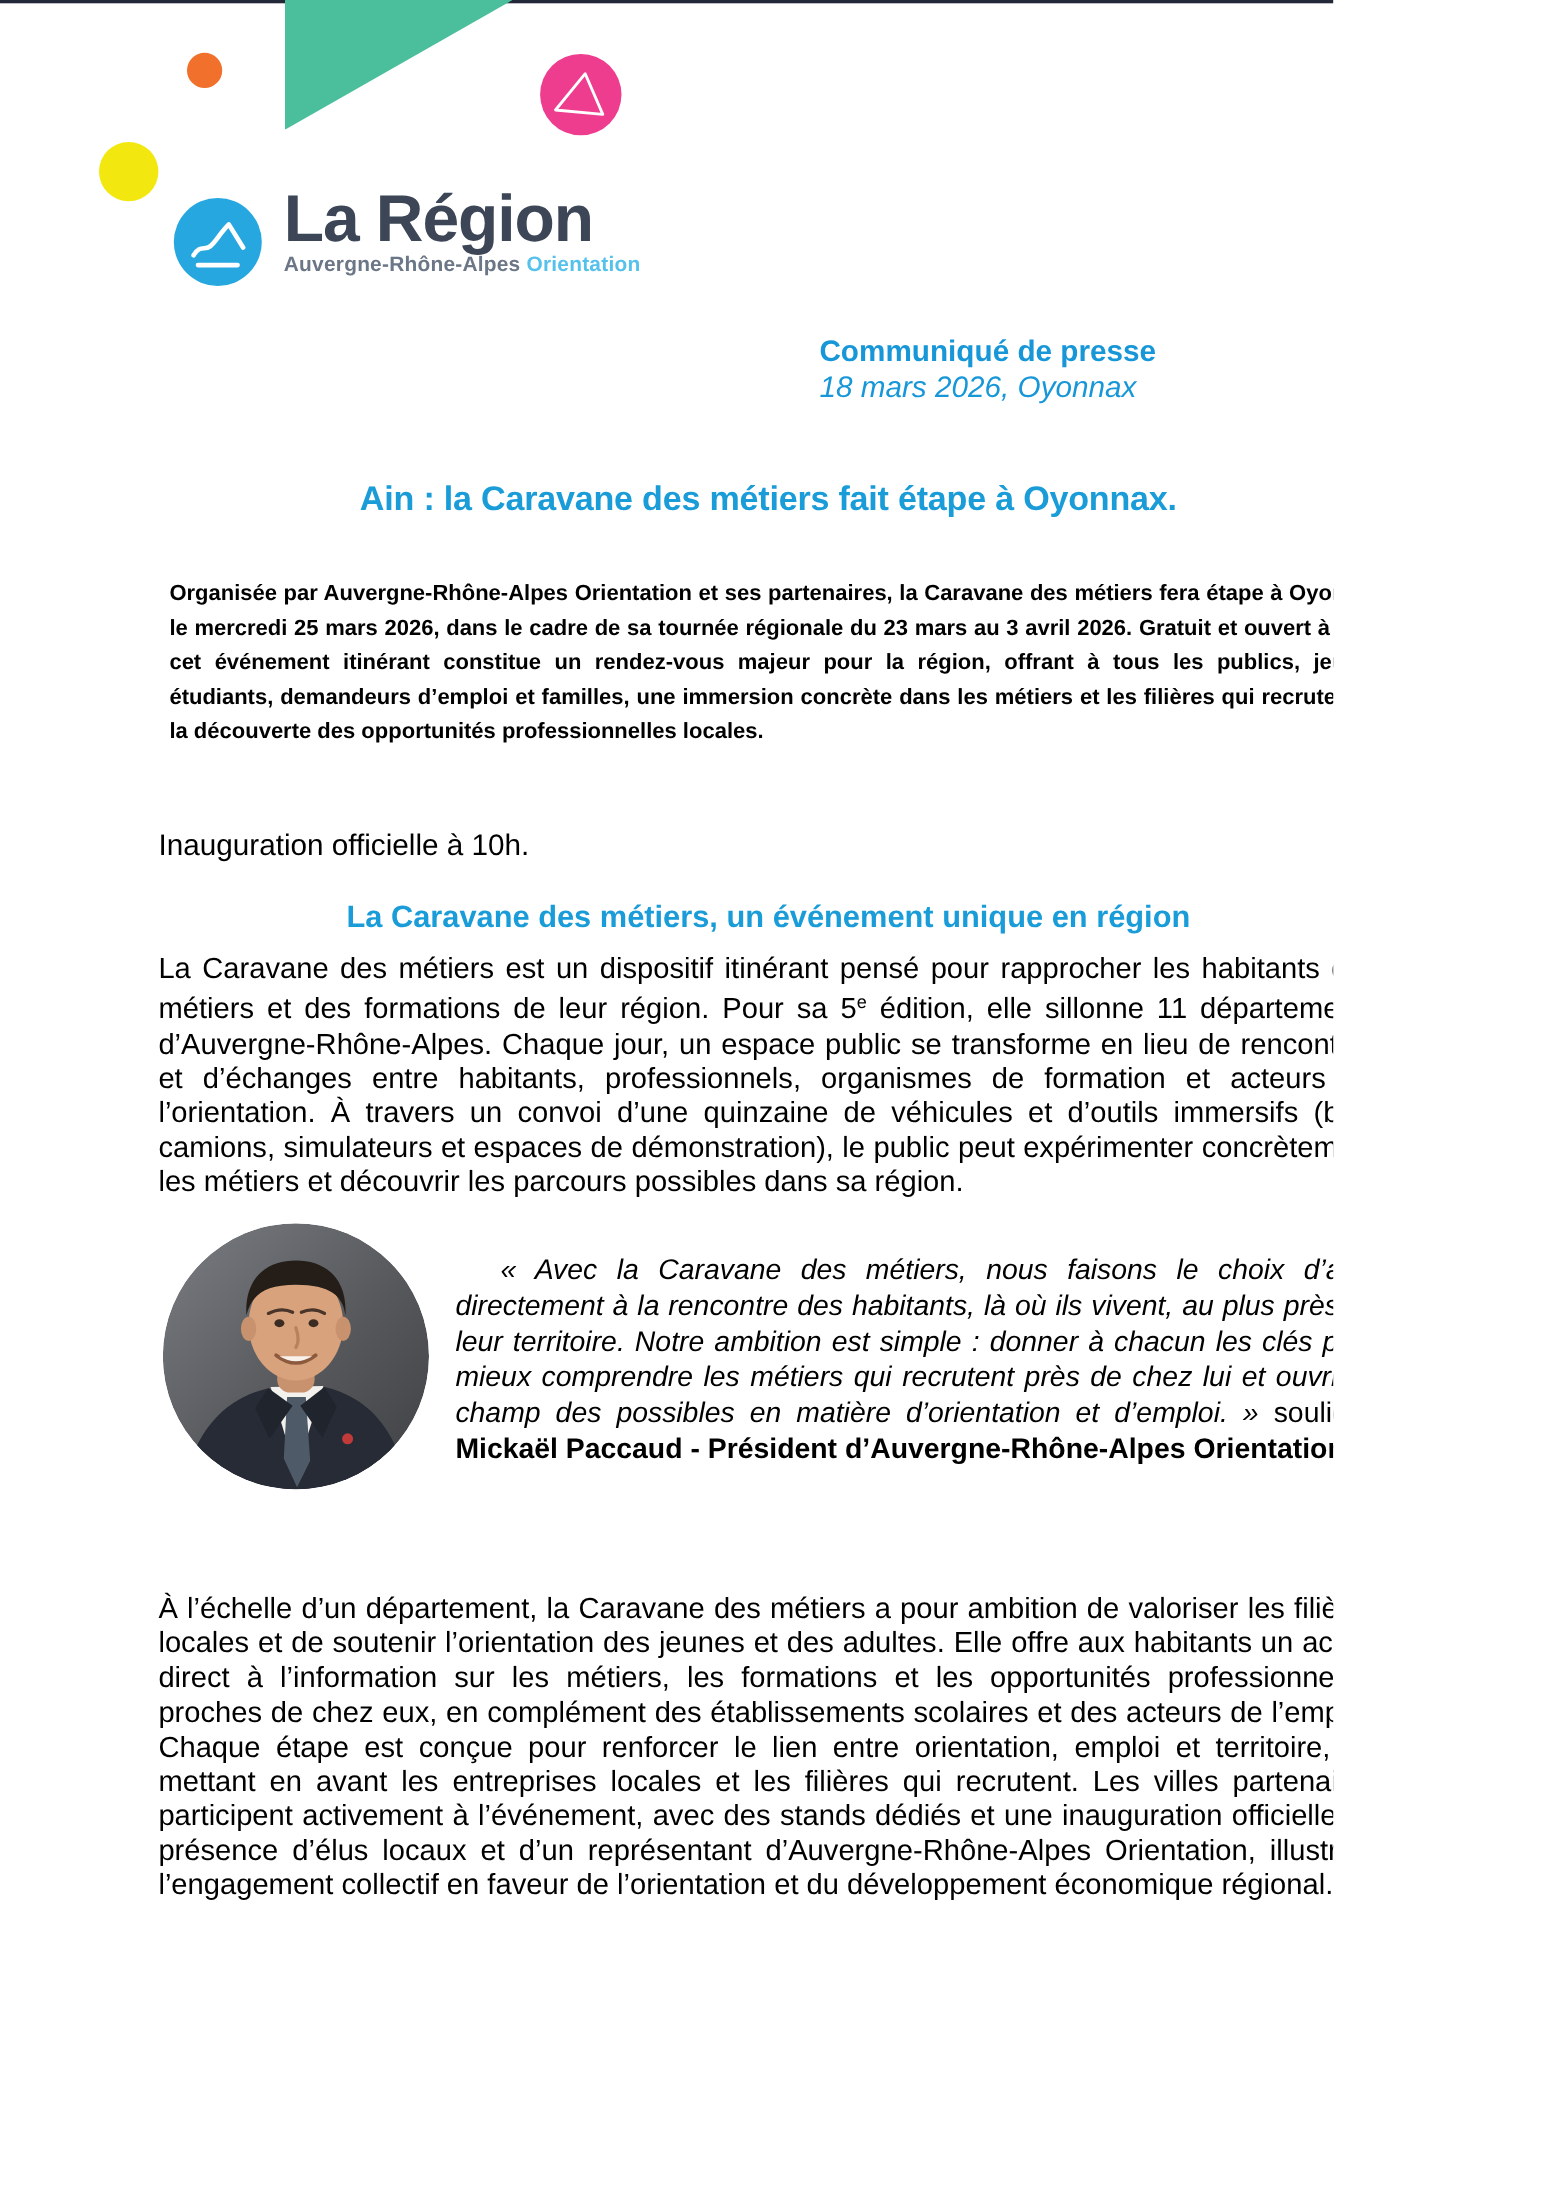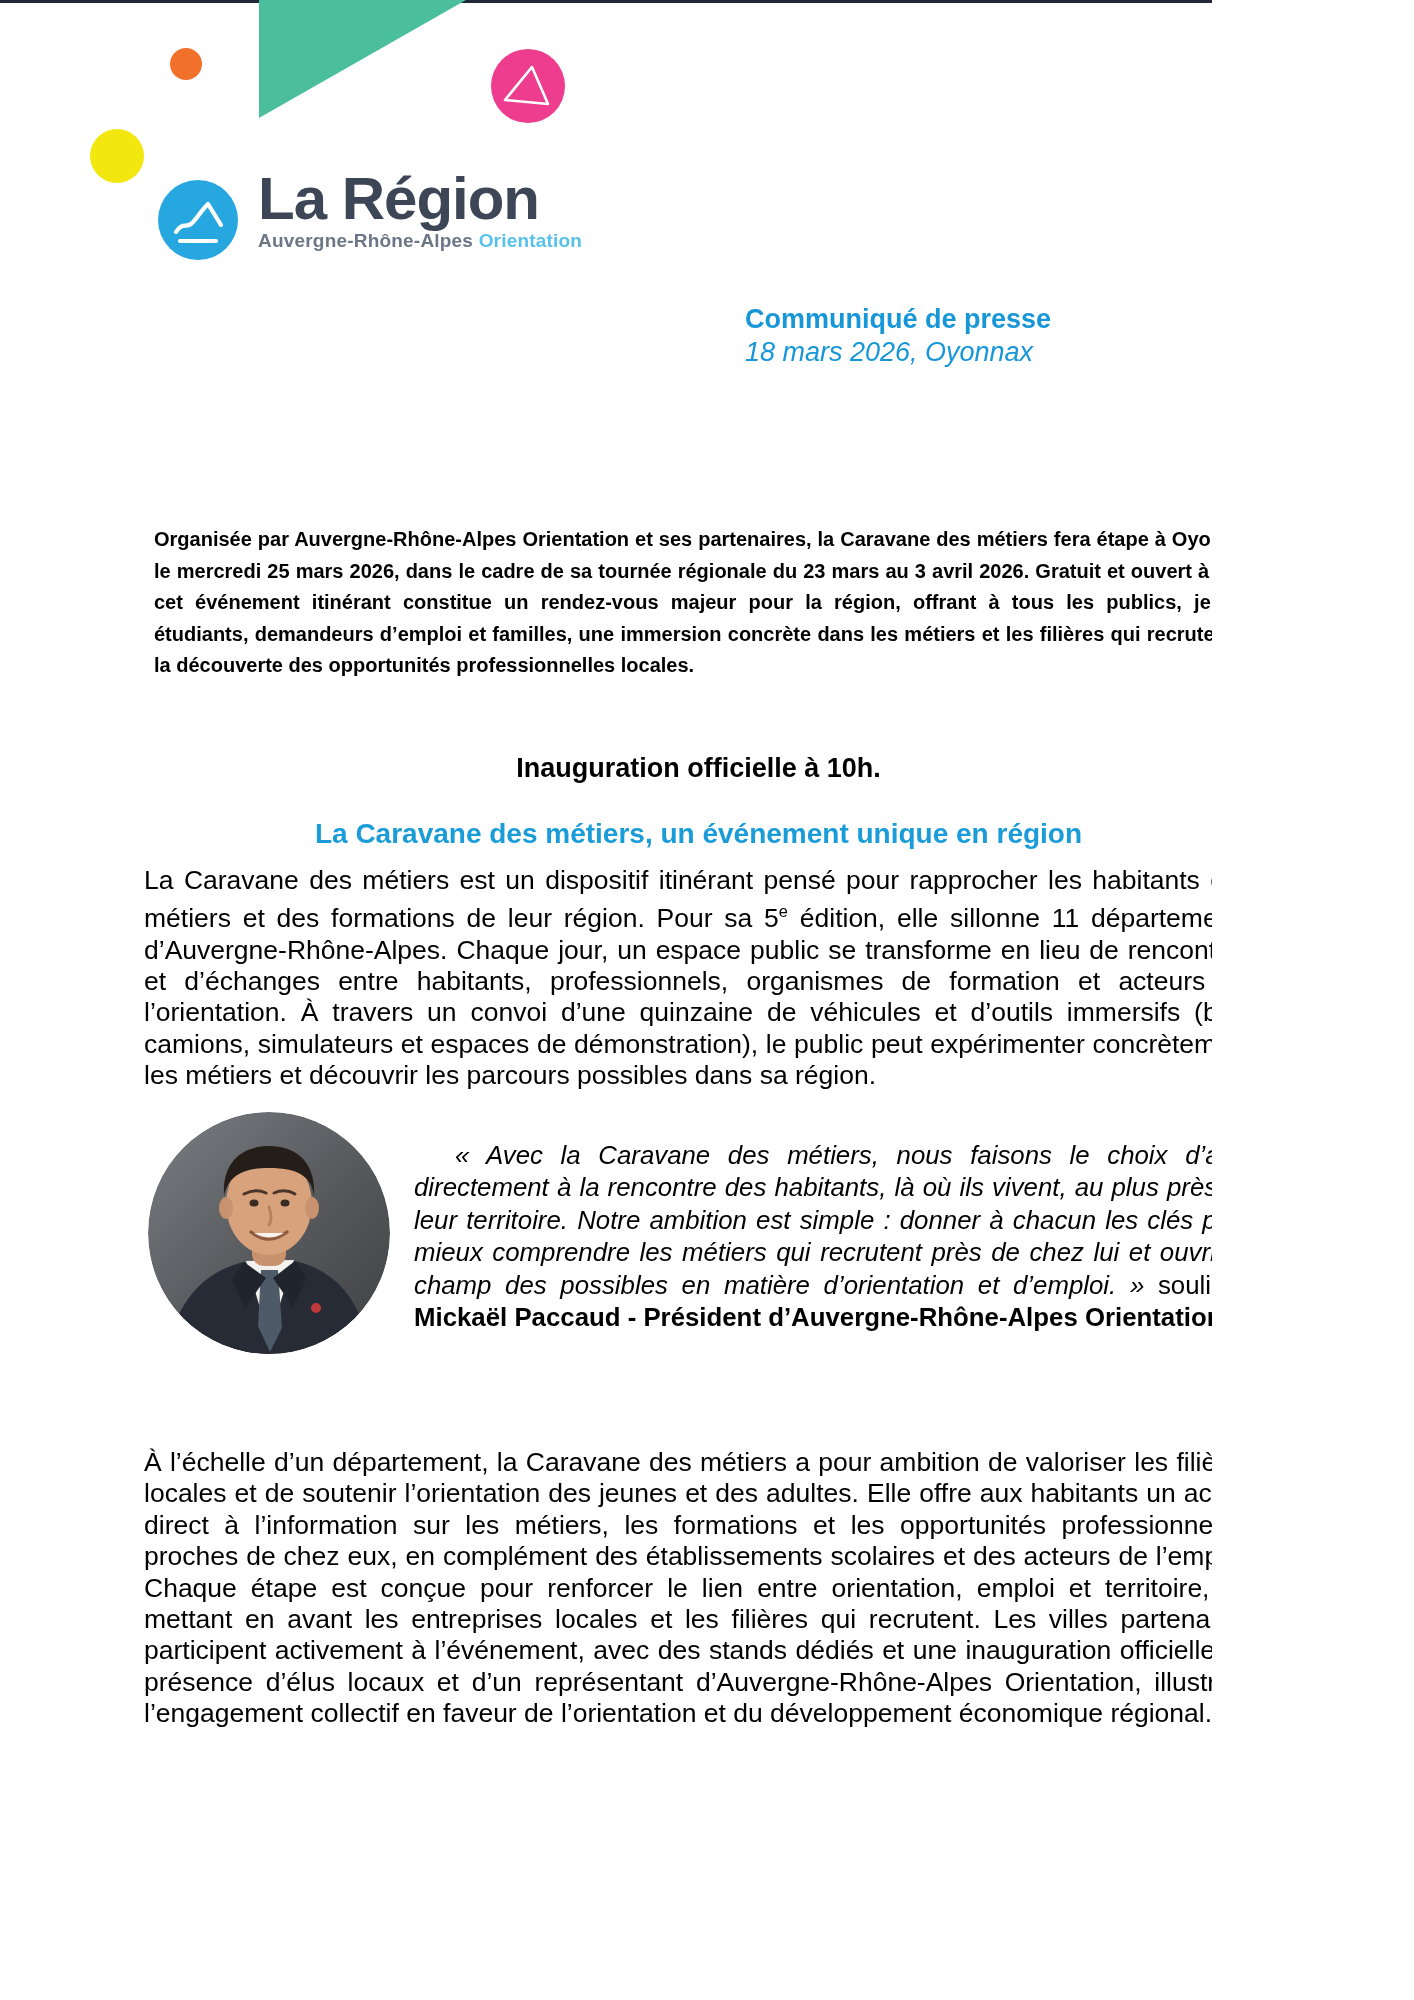--- a/index.html
+++ b/index.html
@@ -28,22 +28,22 @@
   
   .header-right { position:absolute; right:161px; top:303px; color:#1797D8; line-height:33px; }
   .doc-type { font-size:27px; font-weight:700; }
   .dateline { font-size:27px; font-style:italic; }
 
   
   .title { position:absolute; left:144px; top:436px; width:1109px; text-align:center;
            font-size:31px; font-weight:700; color:#1A9CD8; letter-spacing:-0.2px; }
   .lead { position:absolute; left:144px; top:524px; width:1109px; text-align:justify;
           font-size:20px; font-weight:700; line-height:31.5px;margin-left:10px; }
-  .subheadline { position:absolute; left:144px; top:753px; width:1109px; text-align:center;
-                 font-size:27px; font-weight:700; }
+  .subheadline { position:absolute; left:144px; top:753px; width:1109px; text-align:left;
+                 font-size:27px; font-weight:400; }
   .sec-heading { position:absolute; left:144px; width:1109px; font-size:28px; font-weight:700; color:#1A9CD8;text-align:center; }
   .h1 { top:818px; } .h2 { top:1394px; }
   .body-p { position:absolute; left:144px; width:1109px; text-align:justify;
             font-size:26.5px; line-height:31.4px; }
   .p2 { top:865px; } .p3 { top:1447px; }
   .sup { vertical-align:super; font-size:0.62em; }
 
   
   .portrait { position:absolute; left:148px; top:1112px; width:242px; height:242px; border-radius:50%; overflow:hidden; }
   .quote-block { position:absolute; left:414px; top:1139px; width:840px; text-align:justify;
@@ -78,20 +78,21 @@
     <div class="logo-sub">
       <span class="grey">Auvergne-Rhône-Alpes </span><span class="accent">Orientation</span>
     </div>
   </div>
 
   <div class="header-right">
     <div class="doc-type">Communiqué de presse</div>
     <div class="dateline">18 mars 2026, Oyonnax</div>
   </div>
 
+  <div class="title">Ain : la Caravane des métiers fait étape à Oyonnax.</div>
 
   <div class="lead">Organisée par Auvergne-Rhône-Alpes Orientation et ses partenaires, la Caravane des métiers fera étape à Oyonnax, le mercredi 25 mars 2026, dans le cadre de sa tournée régionale du 23 mars au 3 avril 2026. Gratuit et ouvert à tous, cet événement itinérant constitue un rendez-vous majeur pour la région, offrant à tous les publics, jeunes, étudiants, demandeurs d’emploi et familles, une immersion concrète dans les métiers et les filières qui recrutent, et la découverte des opportunités professionnelles locales.</div>
 
   <div class="subheadline">Inauguration officielle à 10h.</div>
 
   <div class="sec-heading h1">La Caravane des métiers, un événement unique en région</div>
   <div class="body-p p2">
     <span>La Caravane des métiers est un dispositif itinérant pensé pour rapprocher les habitants des métiers et des formations de leur région. Pour sa 5</span><span class="sup">e</span><span> édition, elle sillonne 11 départements d’Auvergne-Rhône-Alpes. Chaque jour, un espace public se transforme en lieu de rencontres et d’échanges entre habitants, professionnels, organismes de formation et acteurs de l’orientation. À travers un convoi d’une quinzaine de véhicules et d’outils immersifs (bus, camions, simulateurs et espaces de démonstration), le public peut expérimenter concrètement les métiers et découvrir les parcours possibles dans sa région.</span>
   </div>
 

